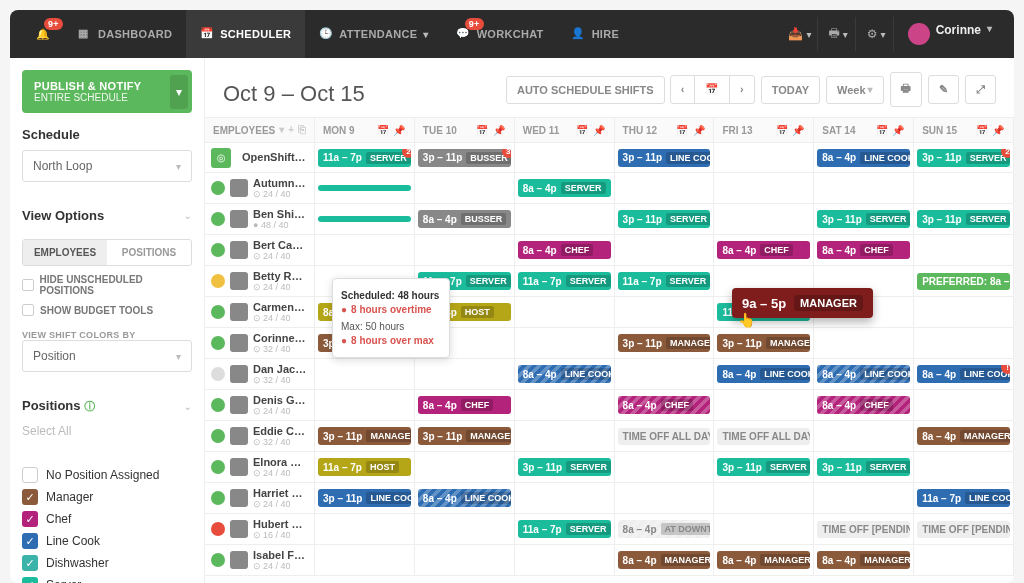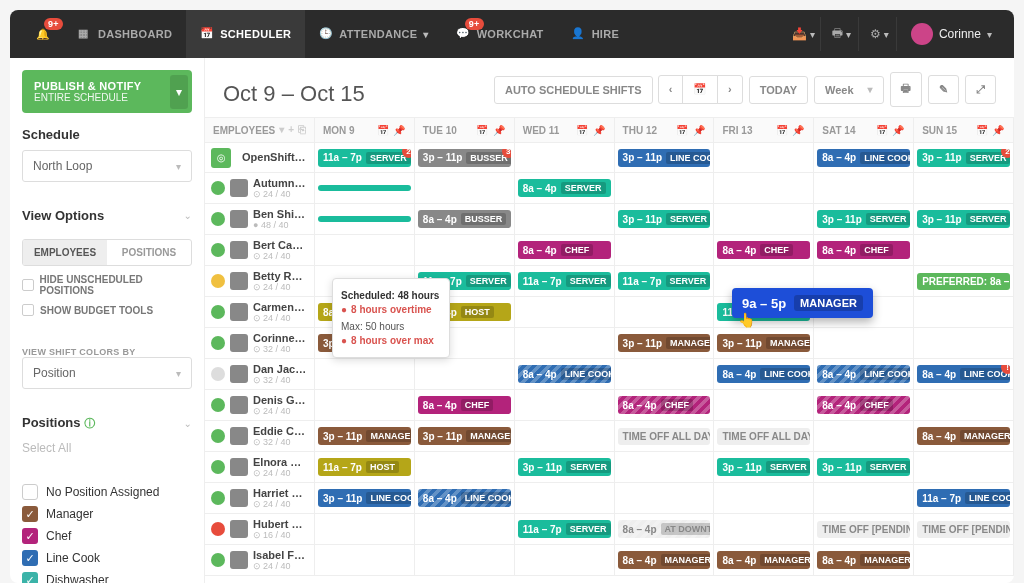--- a/index.html
+++ b/index.html
@@ -7,38 +7,38 @@
 .topbar{background:#2b2b2b;height:48px;display:flex;align-items:center;padding:0 12px;color:#aaa;border-radius:8px 8px 0 0;margin:10px 10px 0}
 .nav-item{display:flex;align-items:center;padding:0 14px;height:48px;font-size:11px;font-weight:600;letter-spacing:.3px;cursor:pointer;color:#aaa}
 .nav-item.active{background:#3a3a3a;color:#fff}
 .nav-icon{width:14px;height:14px;margin-right:6px;display:inline-block}
 .spacer{flex:1}
 .badge{background:#e74c3c;color:#fff;border-radius:8px;font-size:9px;padding:1px 4px;position:absolute;top:8px;left:22px}
 .nav-rel{position:relative}
 .top-right{display:flex;align-items:center;gap:4px}
 .top-btn{width:34px;height:34px;display:flex;align-items:center;justify-content:center;color:#aaa;border-right:1px solid #3a3a3a;cursor:pointer}
 .avatar-sm{width:22px;height:22px;border-radius:50%;background:#c48;margin-right:6px}
-.user{display:flex;align-items:center;color:#eee;font-weight:400;padding:0 10px;font-size:12px}
+.user{display:flex;color:#eee;font-weight:700;padding:0 10px;font-size:12px}
 .app{display:flex;margin:0 10px 10px;background:#fff;border-radius:0 0 8px 8px;height:525px;overflow:hidden}
 
 .left{width:195px;padding:12px;border-right:1px solid #eee;overflow-y:auto}
 .publish{background:#5cb85c;color:#fff;border-radius:4px;padding:10px 12px;display:flex;justify-content:space-between;align-items:center;cursor:pointer;margin-bottom:14px}
 .publish .t1{font-size:11px;font-weight:700;letter-spacing:.3px}
 .publish .t2{font-size:10px;font-weight:500;opacity:.9}
 .publish .arrow{background:rgba(0,0,0,.12);width:18px;height:34px;display:flex;align-items:center;justify-content:center;border-radius:3px;margin:-6px -8px -6px 0}
 .section-h{font-weight:700;font-size:13px;color:#333;margin:8px 0}
 .select{border:1px solid #ddd;border-radius:3px;padding:8px 10px;display:flex;justify-content:space-between;align-items:center;color:#666;font-size:12px;cursor:pointer}
 .chev{color:#bbb;font-size:10px}
 .viewopt{display:flex;justify-content:space-between;align-items:center;margin-top:18px}
 .tabs2{display:flex;border:1px solid #ddd;border-radius:3px;margin-top:8px;overflow:hidden}
 .tab2{flex:1;text-align:center;padding:7px 0;font-size:10px;font-weight:600;color:#999;cursor:pointer}
 .tab2.active{background:#eee;color:#555}
 .chk-row{display:flex;align-items:center;font-size:10px;color:#777;margin-top:8px;font-weight:600}
 .chk{width:12px;height:12px;border:1px solid #ccc;border-radius:2px;margin-right:6px}
-.lbl-sm{font-size:9px;color:#999;font-weight:600;margin-top:31px;letter-spacing:.3px}
+.lbl-sm{font-size:9px;color:#999;font-weight:600;margin-top:14px;letter-spacing:.3px}
 .pos-list{margin-top:24px}
 .pos-item{display:flex;align-items:center;font-size:12px;padding:3px 0;color:#333}
 .pos-chk{width:16px;height:16px;border-radius:3px;margin-right:8px;display:flex;align-items:center;justify-content:center;color:#fff;font-size:11px}
 
 .right{flex:1;display:flex;flex-direction:column;overflow:hidden}
 .toolbar{display:flex;align-items:flex-end;padding:14px 18px 10px}
 .daterange{font-size:22px;font-weight:300;color:#555}
 .tool-r{margin-left:auto;display:flex;gap:6px;align-items:center}
 .btn{border:1px solid #ddd;background:#fff;padding:7px 10px;font-size:11px;color:#888;border-radius:3px;cursor:pointer;font-weight:600}
 .btn-grp{display:flex}
@@ -75,21 +75,21 @@
 .c-host{background:#b5a618}
 .c-timeoff{background:#eee;color:#888}
 .c-pref{background:#5cb85c}
 .corner-badge{position:absolute;top:-4px;right:-4px;width:13px;height:13px;border-radius:50%;background:#e74c3c;color:#fff;font-size:8px;display:flex;align-items:center;justify-content:center}
 
 .pop{position:absolute;left:322px;top:220px;width:118px;background:#fff;border:1px solid #ddd;border-radius:4px;box-shadow:0 2px 8px rgba(0,0,0,.15);padding:8px;font-size:10px;z-index:20}
 .pop .r{margin:3px 0;color:#555}
 .pop .warn{color:#d9534f;font-weight:600;display:flex;align-items:center;gap:4px}
 .pop .warn::before{content:"●";color:#d9534f}
 
-.drag{position:absolute;left:722px;top:230px;padding:7px 10px;background:#1d4ed8;color:#fff;border-radius:4px;font-weight:700;font-size:13px;box-shadow:0 4px 10px rgba(0,0,0,.3);z-index:25;display:flex;align-items:center;gap:8px}
+.drag{position:absolute;left:722px;top:230px;padding:7px 10px;background:#7f1d1d;color:#fff;border-radius:4px;font-weight:700;font-size:13px;box-shadow:0 4px 10px rgba(0,0,0,.3);z-index:25;display:flex;align-items:center;gap:8px}
 .drag .role{background:rgba(0,0,0,.2);padding:2px 6px;border-radius:3px;font-size:11px}
 .cursor{position:absolute;left:728px;top:254px;z-index:26;font-size:14px}
 .rel{position:relative}
 </style>
 </head>
 <body>
 
 <div class="topbar">
   <div class="nav-item nav-rel">
     <span>🔔</span>
@@ -207,21 +207,21 @@
     <div class="toolbar">
       <div class="daterange">Oct 9 – Oct 15</div>
       <div class="tool-r">
         <div class="btn">AUTO SCHEDULE SHIFTS</div>
         <div class="btn-grp">
           <div class="btn">‹</div>
           <div class="btn">📅</div>
           <div class="btn">›</div>
         </div>
         <div class="btn">TODAY</div>
-        <div class="btn" style="display:flex;gap:14px">
+        <div class="btn" style="display:flex;gap:2px">
             <span>Week</span>
             <span class="chev">▾</span>
           </div>
         <div class="btn">🖶</div>
         <div class="btn">✎</div>
         <div class="btn">⤢</div>
       </div>
     </div>
 
     <div class="grid">

